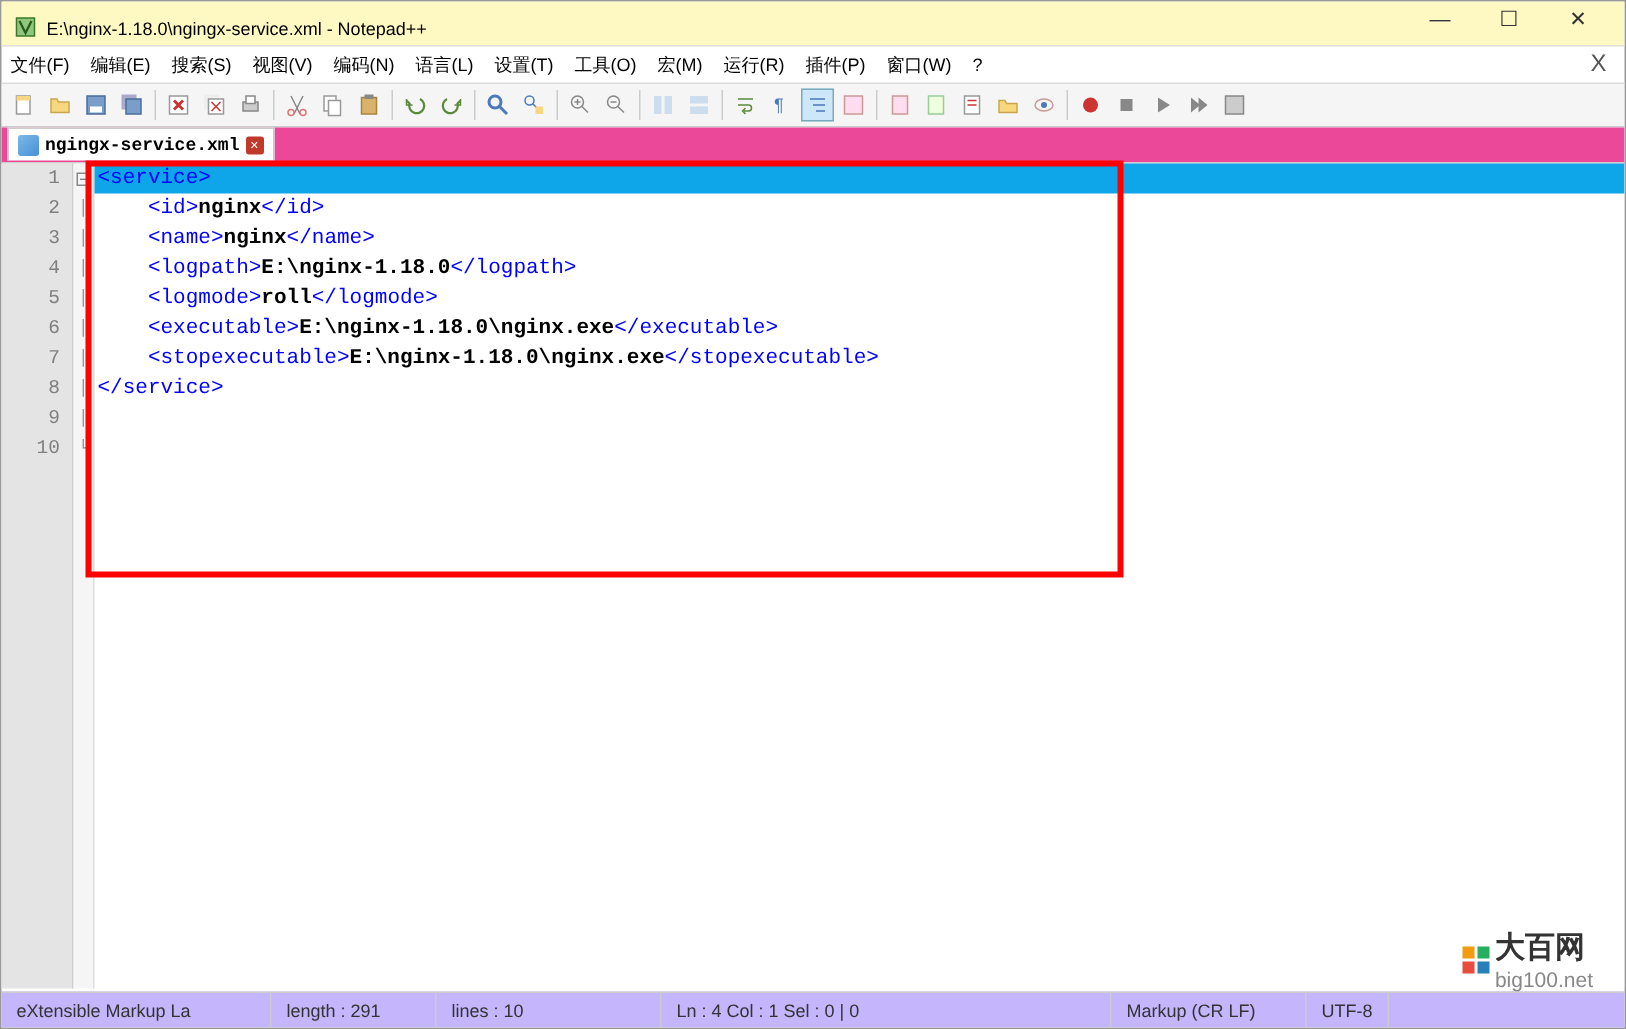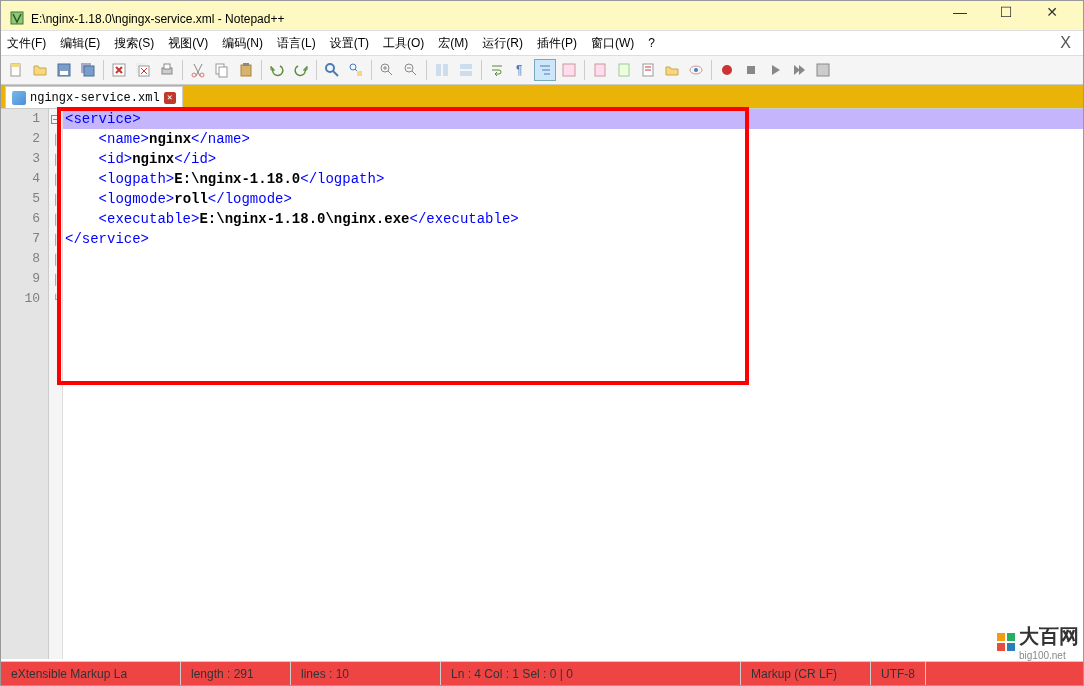--- a/index.html
+++ b/index.html
@@ -12,42 +12,42 @@
 .win-btn { width: 46px; height: 28px; display: flex; align-items: center; justify-content: center; font-size: 14px; color: #333; }
 
 .menubar { height: 24px; display: flex; align-items: center; padding: 0 6px; gap: 14px; font-size: 12px; color: #000; text-align: center; }
 .menubar .close-x { margin-left: auto; font-size: 16px; color: #555; padding-right: 6px; }
 
 .toolbar { height: 30px; background: #f5f5f5; border-top: 1px solid #ddd; border-bottom: 1px solid #ccc; display: flex; align-items: center; padding: 0 4px; gap: 2px; }
 .tb-btn { width: 22px; height: 22px; display: flex; align-items: center; justify-content: center; border: 1px solid transparent; }
 .tb-sep { width: 1px; height: 20px; background: #ccc; margin: 0 2px; }
 .tb-btn svg { width: 16px; height: 16px; }
 
-.tabbar { height: 24px; background: #eab308; display: flex; align-items: flex-end; padding: 0 4px; border-bottom: 1px solid #ccc; }
+.tabbar { height: 24px; background: #ec4899; display: flex; padding: 0 4px; border-bottom: 1px solid #ccc; font-weight: bold; }
 .tab { display: flex; align-items: center; height: 22px; background: #fff; border: 1px solid #ccc; border-bottom: none; padding: 0 6px; font-family: "Courier New", monospace; font-size: 12px; gap: 4px; }
 .tab .file-icon { width: 14px; height: 14px; background: linear-gradient(135deg, #7ab8e6, #4a90d9); border-radius: 2px; }
 .tab .close-btn { width: 12px; height: 12px; background: #c0392b; color: #fff; font-size: 9px; line-height: 12px; text-align: center; border-radius: 2px; }
 
 .editor-area { position: absolute; top: 108px; bottom: 26px; left: 0; right: 0; display: flex; background: #fff; }
 .gutter { width: 48px; background: #e4e4e4; border-right: 1px solid #ccc; text-align: right; font-family: "Courier New", monospace; font-size: 13px; color: #808080; }
 .gutter .ln { height: 20px; line-height: 20px; padding-right: 8px; }
 .fold-col { width: 14px; background: #f5f5f5; border-right: 1px solid #ddd; font-family: monospace; font-size: 10px; }
 .fold-col .fold-cell { height: 20px; display: flex; align-items: center; justify-content: center; color: #888; }
 .fold-box { width: 9px; height: 9px; border: 1px solid #888; font-size: 8px; line-height: 7px; text-align: center; color: #555; }
 .code { flex: 1; font-family: "Courier New", monospace; font-size: 14px; position: relative; }
 .code .line { height: 20px; line-height: 20px; white-space: pre; padding-left: 2px; }
-.code .line.current { background: #c4b5fd; }
+.code .line.current { background: #0ea5e9; }
 .tag { color: #0000ff; }
 .txt { color: #000; font-weight: bold; }
 .red-box { position: absolute; border: 4px solid #ff0000; pointer-events: none; }
 
-.statusbar { position: absolute; bottom: 0; left: 0; right: 0; height: 24px; background: #ef4444; border-top: 1px solid #ccc; display: flex; align-items: center; font-size: 12px; color: #333; }
+.statusbar { position: absolute; bottom: 0; left: 0; right: 0; height: 24px; background: #c4b5fd; border-top: 1px solid #ccc; display: flex; align-items: center; font-size: 12px; color: #333; }
 .statusbar .cell { padding: 0 10px; border-right: 1px solid #ccc; height: 100%; display: flex; align-items: center; }
-.watermark { position: absolute; right: 4px; bottom: 24px; display:flex; align-items:center; gap:4px; font-size: 20px; font-weight: bold; color: #333; justify-content: flex-end; }
-.watermark .sub { font-size: 10px; color: #888; font-weight: normal; }
+.watermark { position: absolute; right: 21px; bottom: 24px; display:flex; align-items:center; gap:4px; font-size: 20px; font-weight: bold; color: #333; justify-content: flex-end; }
+.watermark .sub { font-size: 14px; color: #888; font-weight: normal; }
 .logo-sq { display:grid; grid-template-columns: 8px 8px; grid-template-rows: 8px 8px; gap:2px; }
 .logo-sq span:nth-child(1){background:#f39c12;} .logo-sq span:nth-child(2){background:#27ae60;} .logo-sq span:nth-child(3){background:#e74c3c;} .logo-sq span:nth-child(4){background:#2980b9;}
 </style>
 </head>
 <body>
 
 <div class="titlebar">
   <span class="app-icon">
     <svg viewBox="0 0 16 16">
         <rect x="2" y="2" width="12" height="12" fill="#8fc77e" stroke="#3a7a2a"></rect>
@@ -307,25 +307,26 @@
       <div class="fold-cell">│</div>
       <div class="fold-cell">│</div>
       <div class="fold-cell">│</div>
       <div class="fold-cell">│</div>
       <div class="fold-cell">│</div>
       <div class="fold-cell">└</div>
     </div>
   <div class="code" id="code">
     <div class="red-box" style="left:-6px; top:-2px; width:692px; height:278px;"></div>
   <div class="line current"><span class="tag">&lt;service&gt;</span></div>
+      <div class="line">    <span class="tag">&lt;id&gt;</span><span class="txt">nginx</span><span class="tag">&lt;/id&gt;</span></div>
       <div class="line">    <span class="tag">&lt;name&gt;</span><span class="txt">nginx</span><span class="tag">&lt;/name&gt;</span></div>
-      <div class="line">    <span class="tag">&lt;id&gt;</span><span class="txt">nginx</span><span class="tag">&lt;/id&gt;</span></div>
       <div class="line">    <span class="tag">&lt;logpath&gt;</span><span class="txt">E:\nginx-1.18.0</span><span class="tag">&lt;/logpath&gt;</span></div>
       <div class="line">    <span class="tag">&lt;logmode&gt;</span><span class="txt">roll</span><span class="tag">&lt;/logmode&gt;</span></div>
       <div class="line">    <span class="tag">&lt;executable&gt;</span><span class="txt">E:\nginx-1.18.0\nginx.exe</span><span class="tag">&lt;/executable&gt;</span></div>
+      <div class="line">    <span class="tag">&lt;stopexecutable&gt;</span><span class="txt">E:\nginx-1.18.0\nginx.exe</span><span class="tag">&lt;/stopexecutable&gt;</span></div>
       <div class="line"><span class="tag">&lt;/service&gt;</span></div>
     </div>
 </div>
 
 <div class="statusbar">
   <div class="cell" style="width:180px">eXtensible Markup La</div>
   <div class="cell" style="width:110px">length : 291</div>
   <div class="cell" style="width:150px">lines : 10</div>
   <div class="cell" style="width:300px">Ln : 4   Col : 1   Sel : 0 | 0</div>
   <div class="cell" style="width:130px">Markup (CR LF)</div>

